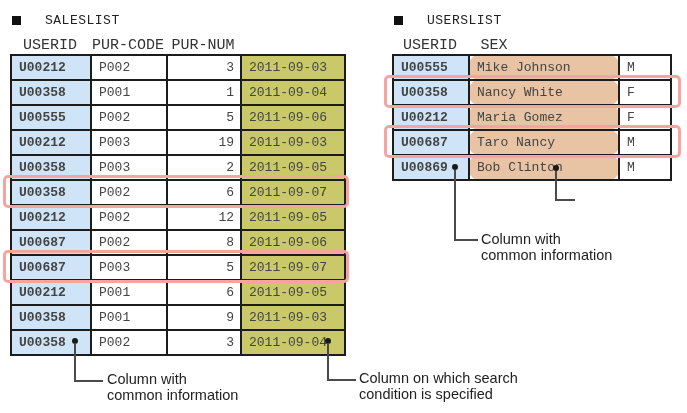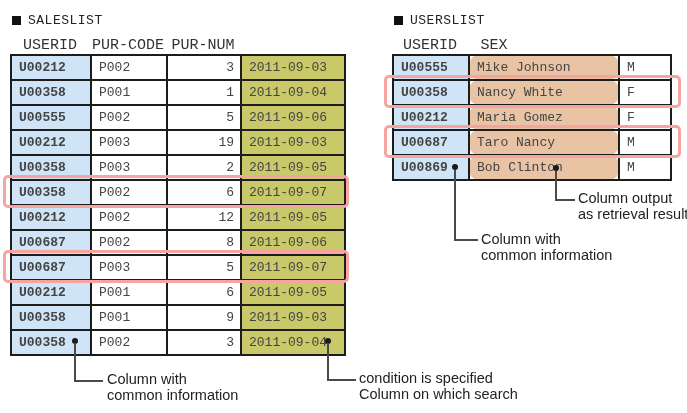--- a/index.html
+++ b/index.html
@@ -10,21 +10,21 @@
     --ink:#1c1c1c;
     --celltext:#444;
   }
   html,body{margin:0;padding:0;background:#fff;}
   .canvas{
     position:relative;width:687px;height:413px;background:#ffffff;
     font-family:"Liberation Sans",sans-serif;overflow:hidden;
   }
   
   .ttl{
-    position:absolute;top:13px;display:flex;align-items:center;gap:7px;
+    position:absolute;top:13px;display:flex;align-items:center;gap:24px;
     font-family:"Liberation Mono","DejaVu Sans Mono",monospace;
     font-size:13px;color:#222;letter-spacing:0.5px;
   }
   .sq{width:9px;height:9px;background:#111;display:inline-block;}
   .ttl-sales{left:12px;}
   .ttl-users{left:394px;}
   
   .hdr{
     position:absolute;top:37px;display:flex;
     font-family:"Liberation Mono","DejaVu Sans Mono",monospace;
@@ -238,33 +238,29 @@
   <div class="hline h-s1"></div>
   <div class="co co-s1">
     <div>Column with</div>
     <div>common information</div>
   </div>
 
   <div class="bullet b-s2"></div>
   <div class="vline v-s2"></div>
   <div class="hline h-s2"></div>
   <div class="co co-s2">
+    <div>Column on which search</div>
     <div>condition is specified</div>
-    <div>Column on which search</div>
   </div>
 
   <div class="bullet b-u1"></div>
   <div class="vline v-u1"></div>
   <div class="hline h-u1"></div>
   <div class="co co-u1">
     <div>Column with</div>
     <div>common information</div>
   </div>
 
   <div class="bullet b-u2"></div>
   <div class="vline v-u2"></div>
   <div class="hline h-u2"></div>
-  <div class="co co-u2">
-    <div>Column output</div>
-    <div>as retrieval result</div>
-  </div>
 
 </div>
 
 </body></html>

